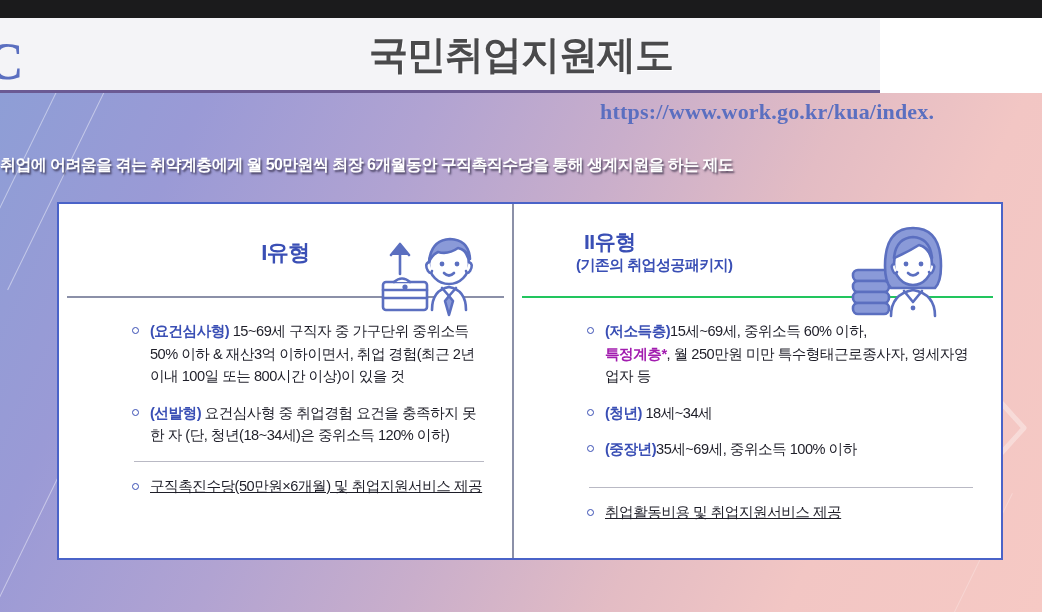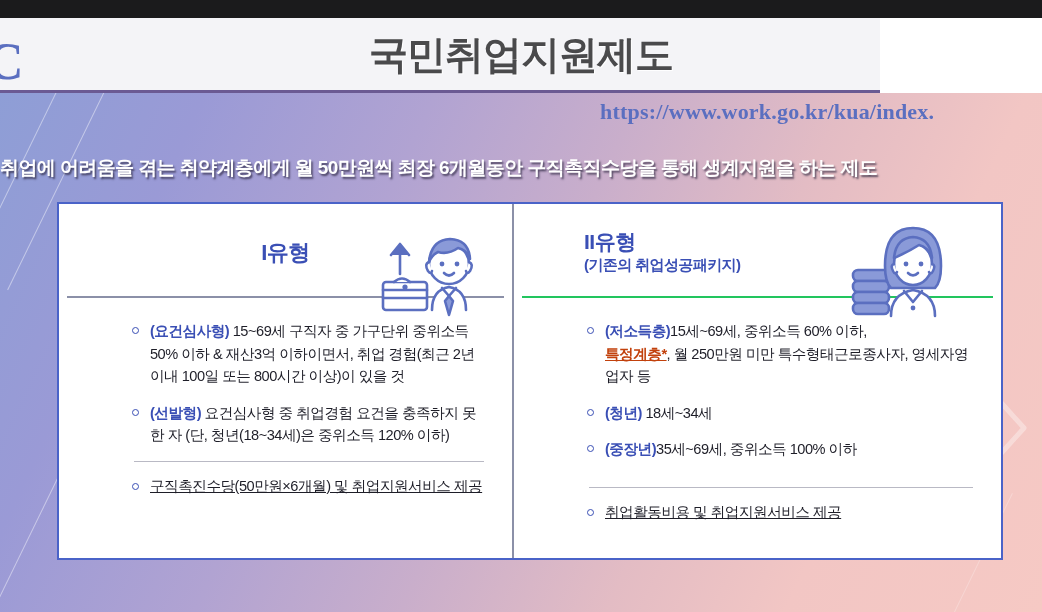--- a/index.html
+++ b/index.html
@@ -116,23 +116,23 @@
     letter-spacing: 0.2px;
     white-space: nowrap;
     overflow: hidden;
   }
 
   
   .lead {
     position: absolute;
     left: 0;
     top: 155px;
-    width: 876px;
-    text-align: right;
-    font-size: 19px;
+    width: 969px;
+    text-align: left;
+    font-size: 16px;
     font-weight: bold;
     color: #ffffff;
     letter-spacing: -0.6px;
     text-shadow: 1.5px 1.5px 2px rgba(40,35,60,0.75);
     white-space: nowrap;
   }
 
   
   .card {
     position: absolute;
@@ -174,21 +174,21 @@
     text-align: center;
     font-size: 22px;
   }
   .col-right .type-title {
     left: 62px;
     top: 16px;
     font-size: 21px;
   }
   .type-sub {
     position: absolute;
-    left: 62px;
+    left: 54px;
     top: 44px;
     font-size: 15px;
     font-weight: bold;
     color: #3a4fb5;
     letter-spacing: -0.6px;
   }
 
   
   .figure {
     position: absolute;
@@ -222,21 +222,21 @@
     position: absolute;
     left: 2px;
     top: 7px;
     width: 5px;
     height: 5px;
     border: 1.8px solid #3a4fb5;
     border-radius: 50%;
     box-sizing: content-box;
   }
   .tag { color: #3a4fb5; font-weight: bold; }
-  .hl  { color: #c2410c; font-weight: bold; text-decoration: underline; }
+  .hl  { color: #a21caf; font-weight: bold; }
 
   .rule {
     height: 1px;
     background: #b9b9c4;
     margin: 6px 4px 14px 4px;
   }
   .col-left .rule  { margin-top: 12px; }
   .col-right .rule { margin-top: 26px; }
 
   .foot-item {

